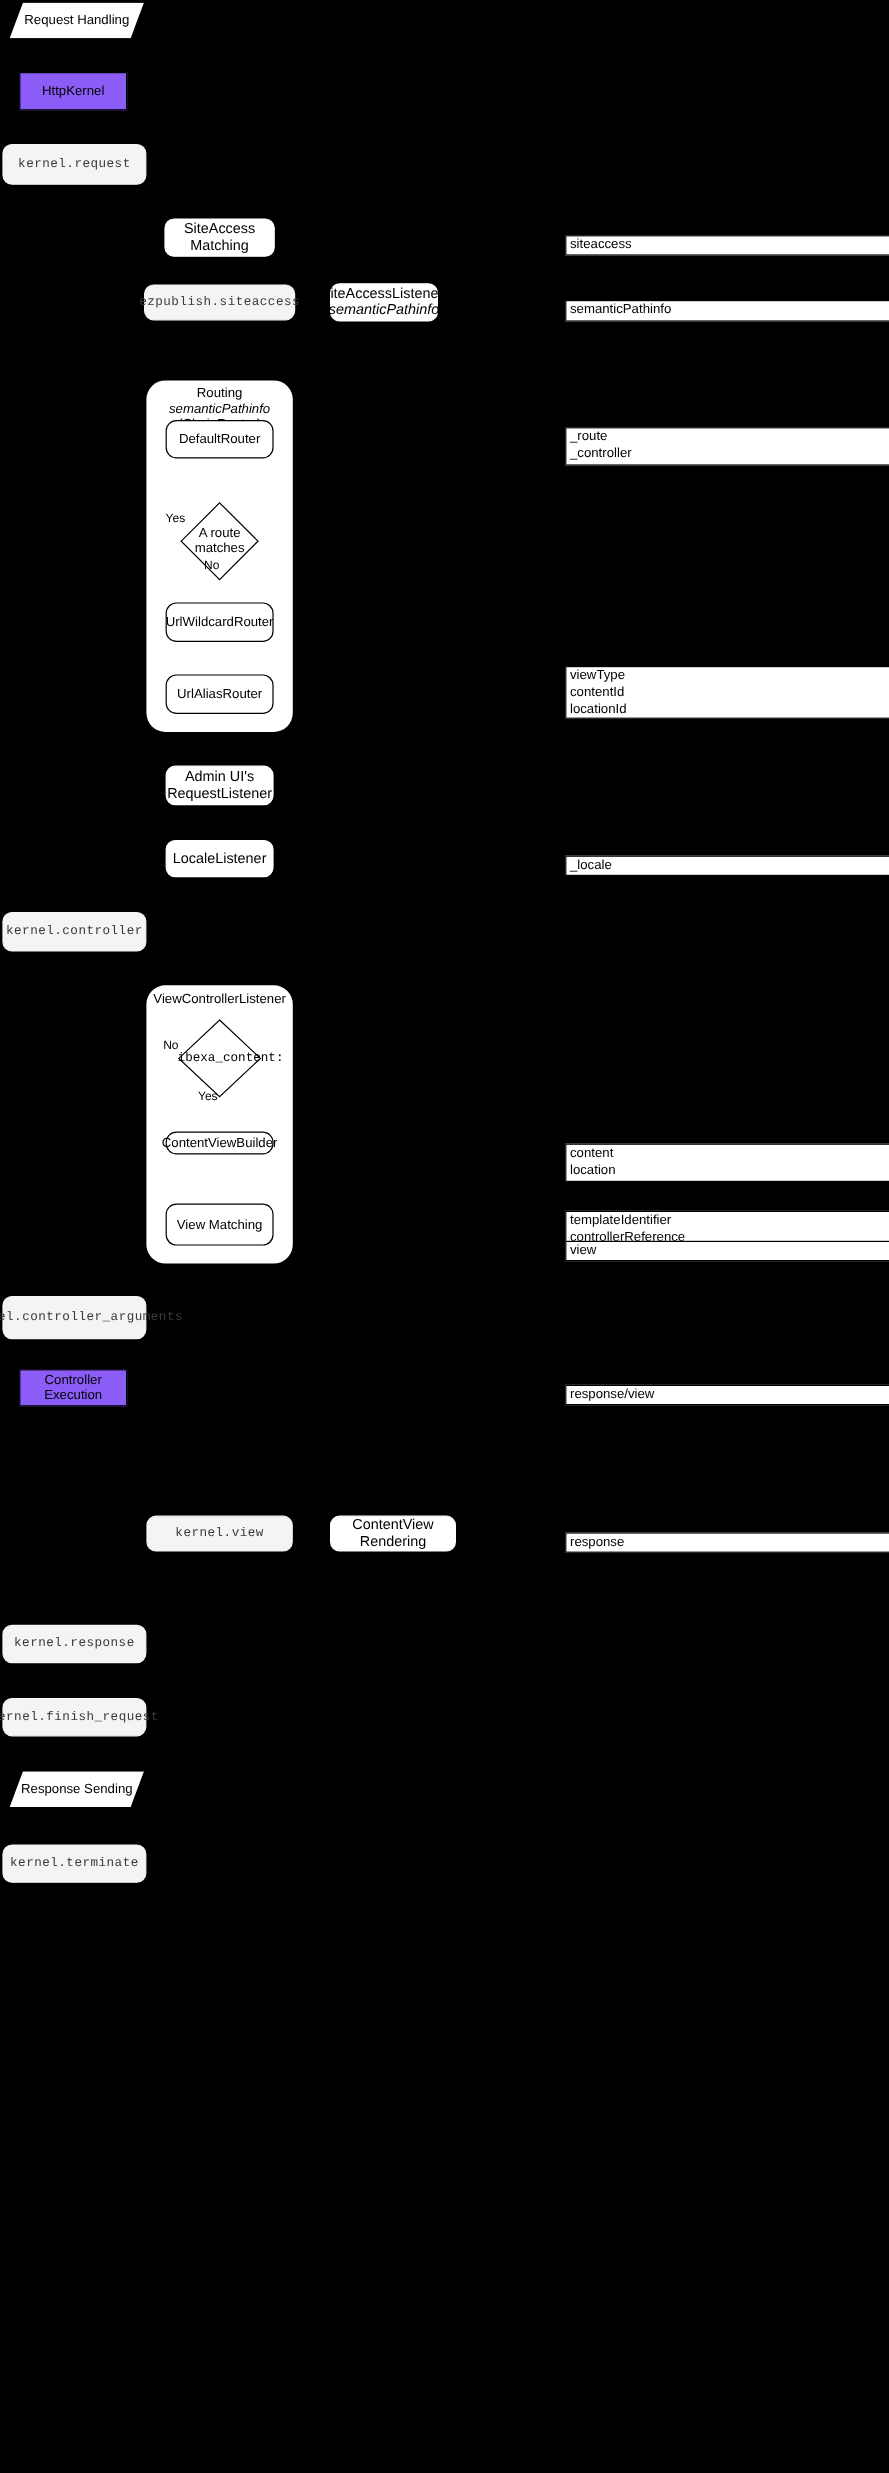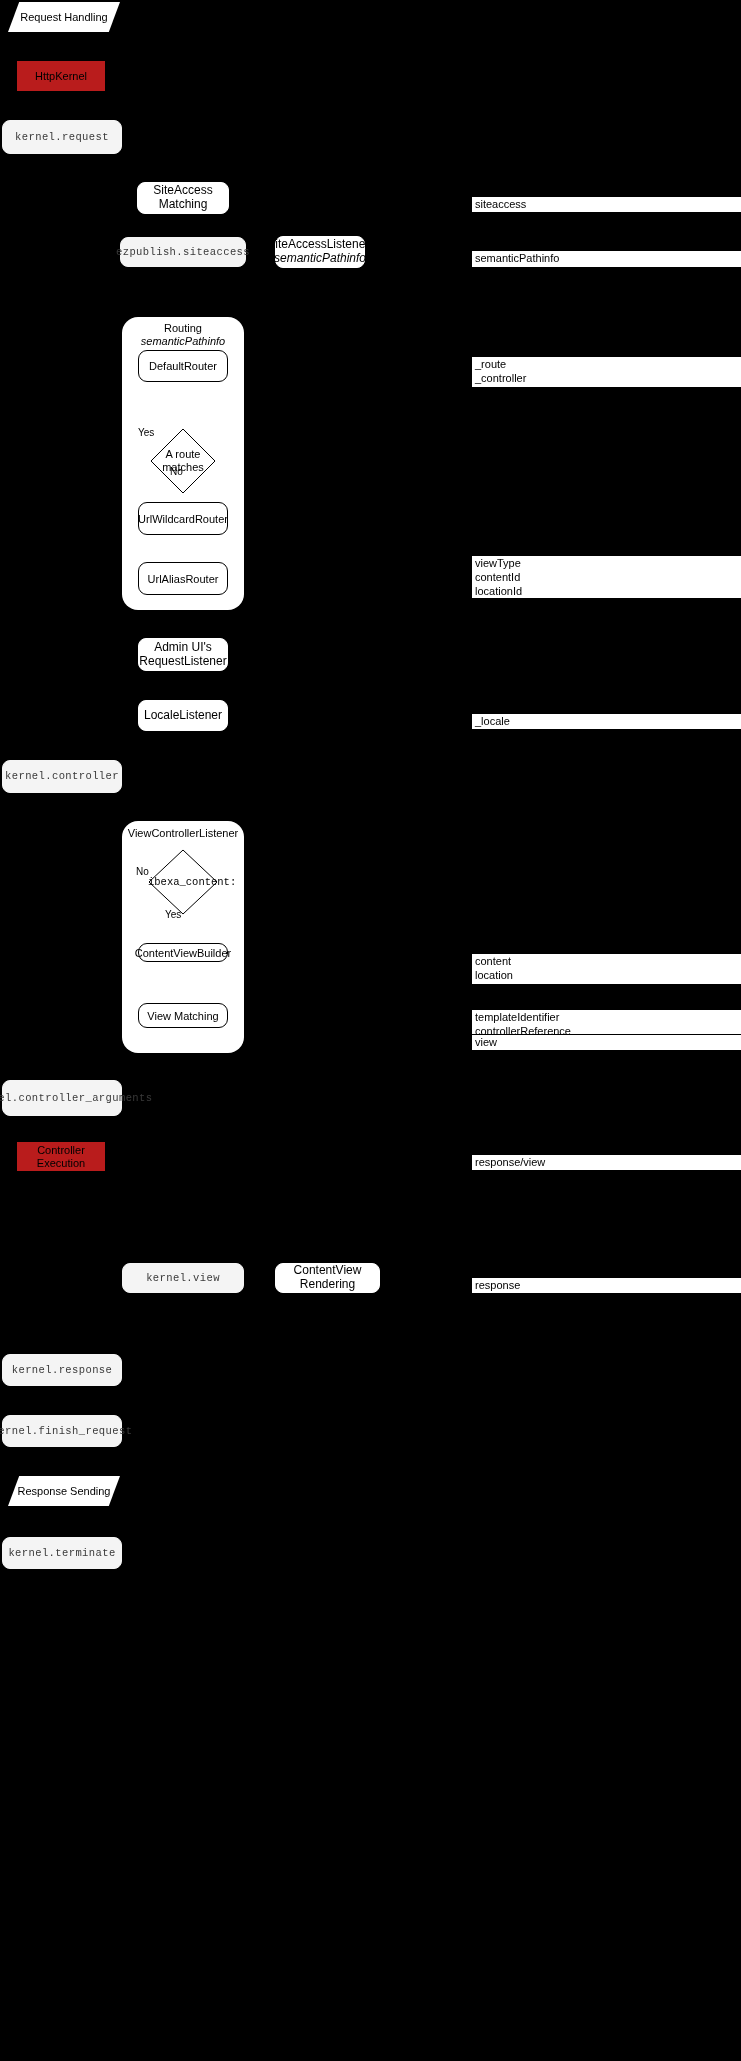--- a/index.html
+++ b/index.html
@@ -25,21 +25,21 @@
     display: flex;
     align-items: center;
     justify-content: center;
     text-align: center;
     color: #000000;
     line-height: 1.15;
   }
 
   
   .rect {
-    background: #b91c1c;
+    background: #8b5cf6;
     border: 1px solid #000000;
     font-size: 11px;
   }
 
   
   .rounded {
     background: #ffffff;
     border: 1px solid #ffffff;
     border-radius: 8px;
     font-size: 12px;
@@ -216,21 +216,21 @@
 
   <div class="group" style="left:122px; top:317px; width:122px; height:293px;"></div>
 
   <div class="group-title" style="top:322px; left:122px; width:122px;">
     <span>Routing </span><i>semanticPathinfo</i><br>
     <span>(ChainRouter)</span>
   </div>
 
   <div class="step" style="left:138px; top:350px; width:90px; height:32px;">DefaultRouter</div>
 
-  <div class="diamond-wrap" style="left:150px; top:428px; width:66px; height:66px;">
+  <div class="diamond-wrap" style="left:150px; top:418px; width:66px; height:66px;">
     <svg width="66" height="66" viewBox="0 0 66 66">
       <polygon points="33,1 65,33 33,65 1,33" fill="#ffffff" stroke="#000000" stroke-width="1"></polygon>
     </svg>
     <div class="diamond-label">
       <span>A route</span><br>
       <span>matches</span>
     </div>
   </div>
 
   <div class="edgelabel" style="left:138px; top:427px;">Yes</div>
@@ -273,21 +273,21 @@
       <polygon points="35,1 69,33 35,65 1,33" fill="#ffffff" stroke="#000000" stroke-width="1"></polygon>
     </svg>
     <div class="diamond-label mono">ibexa_content:</div>
   </div>
 
   <div class="edgelabel" style="left:136px; top:866px;">No</div>
   <div class="edgelabel" style="left:165px; top:909px;">Yes</div>
 
   <div class="step" style="left:138px; top:943px; width:90px; height:19px;">ContentViewBuilder</div>
 
-  <div class="step" style="left:138px; top:1003px; width:90px; height:25px;">View Matching</div>
+  <div class="step" style="left:138px; top:1003px; width:90px; height:35px;">View Matching</div>
 
   <div class="attrbox" style="left:471px; top:953px; width:272px; height:32px;">
     <div>content</div>
     <div>location</div>
   </div>
 
   <div class="attrbox" style="left:471px; top:1009px; width:272px; height:32px;">
     <div>templateIdentifier</div>
     <div>controllerReference</div>
   </div>

